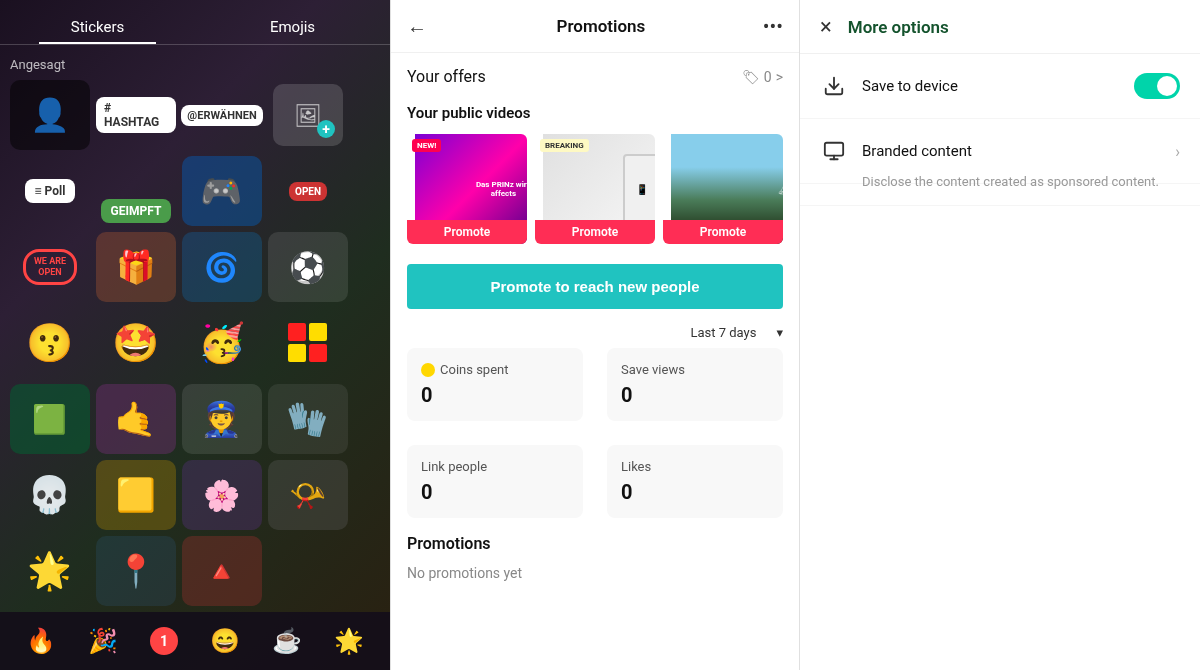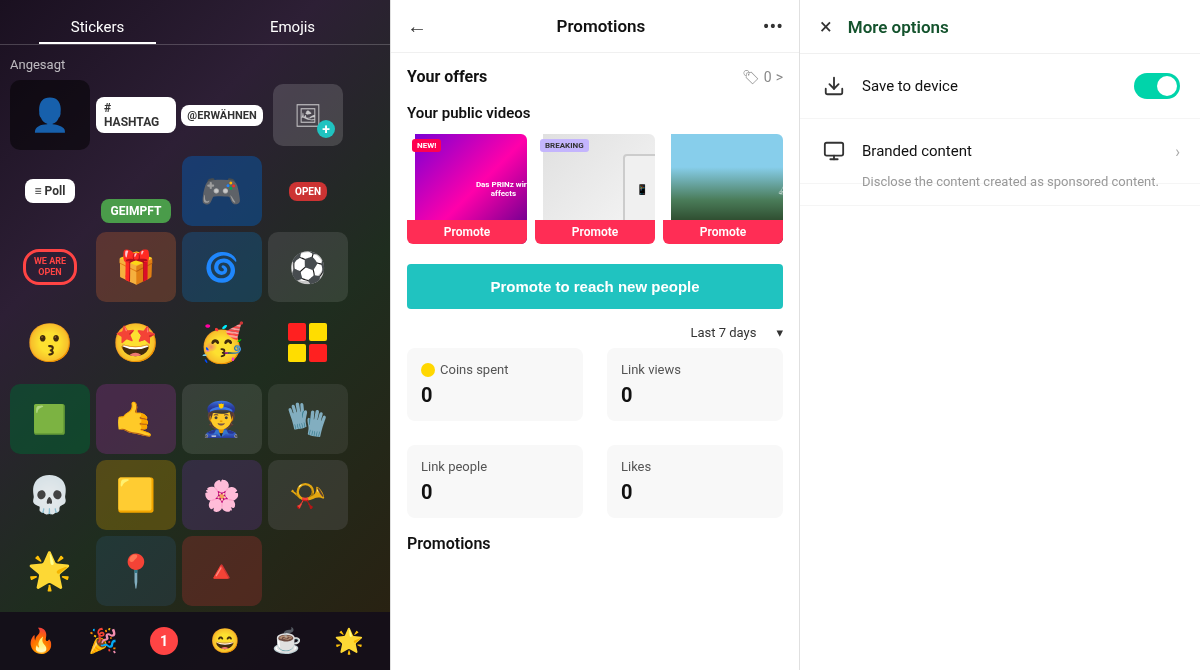--- a/index.html
+++ b/index.html
@@ -237,21 +237,21 @@
 
     .section-row {
       display: flex;
       align-items: center;
       justify-content: space-between;
       padding: 14px 16px;
     }
 
     .section-heading {
       font-size: 16px;
-      font-weight: 700;
+      font-weight: 400;
       color: #111;
     }
 
     .offers-right {
       display: flex;
       align-items: center;
       gap: 4px;
       color: #888;
       font-size: 14px;
     }
@@ -308,21 +308,21 @@
       left: 5px;
       background: #ff0050;
       color: white;
       font-size: 8px;
       font-weight: bold;
       padding: 2px 5px;
       border-radius: 3px;
     }
 
     .video-badge.yellow {
-      background: #c4b5fd;
+      background: #fef9c3;
       color: #333;
     }
 
     .promote-label {
       position: absolute;
       bottom: 0;
       left: 0;
       right: 0;
       background: #ff2d55;
       color: white;
@@ -738,35 +738,36 @@
 
   <div class="stats-grid">
     <div class="stat-card">
       <div class="stat-label">
         <span class="coin-icon"></span>
         <span>Coins spent</span>
       </div>
       <div class="stat-value">0</div>
     </div>
     <div class="stat-card">
-      <div class="stat-label">Link views</div>
+      <div class="stat-label">Save views</div>
       <div class="stat-value">0</div>
     </div>
     <div class="stat-card">
       <div class="stat-label">Link people</div>
       <div class="stat-value">0</div>
     </div>
     <div class="stat-card">
       <div class="stat-label">Likes</div>
       <div class="stat-value">0</div>
     </div>
   </div>
 
   <div class="promotions-section">
     <div class="promotions-heading">Promotions</div>
+    <div class="no-promotions">No promotions yet</div>
   </div>
 </div>
 
 <div class="right-panel">
   <div class="right-header">
     <span class="close-btn">×</span>
     <span class="right-title">More options</span>
   </div>
 
   <div class="option-row">

